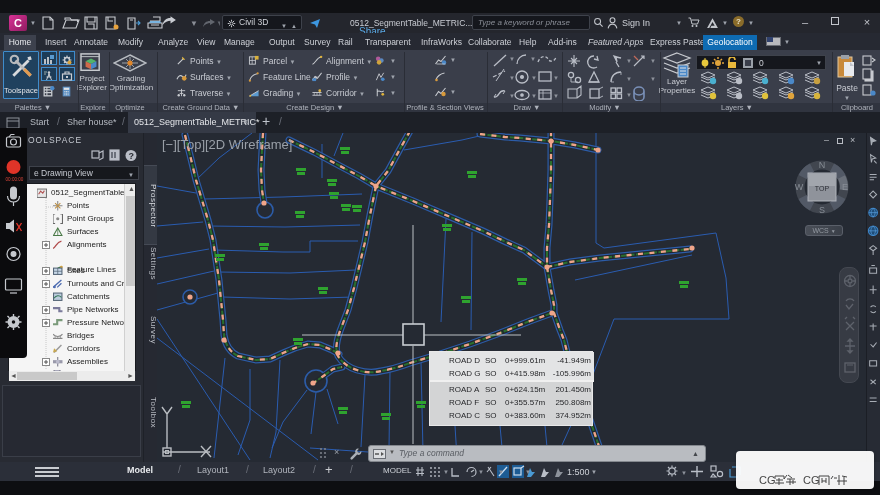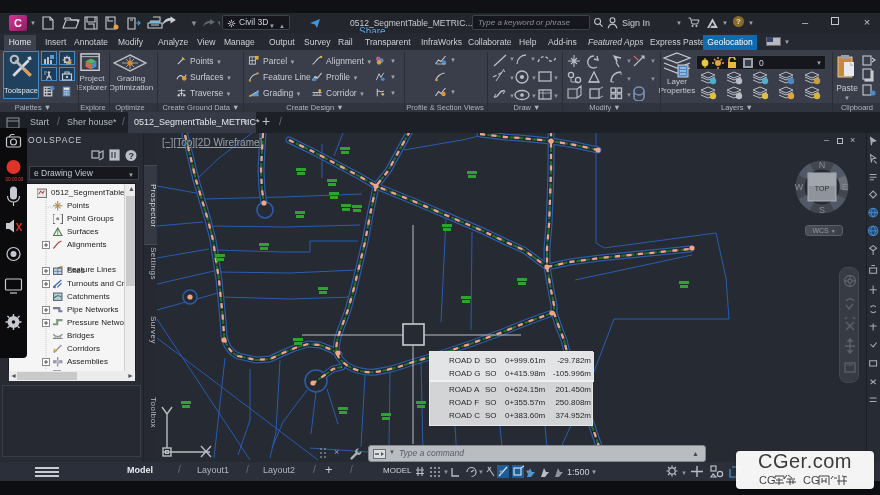--- a/index.html
+++ b/index.html
@@ -46,21 +46,21 @@
    <path d="M88 3h7v11h-7z M90 5h3"></path>
           <path d="M96 8l4-0 M98 6l2 2-2 2" stroke="#4a9ad4"></path>
    <path d="M110 6h10v-4h-7 M108 8h14v5h-14z M111 10h8"></path>
           <path d="M110 6h10l1 2h-12z" fill="#7ab4e0" stroke="none"></path>
   </g>
   <path d="M136 7c3-4 6-5 9-5v3l6-4-6-4v2c-5 0-8 3-9 8z" fill="#c9ccd2" transform="translate(0,4) scale(0.9)"></path>
   <text x="150" y="11" fill="#8a8e96" font-size="8">▼</text>
   <path d="M163 9c2-3 5-4 7-4v2l5-3-5-3v2c-4 0-6 2-7 6z" fill="#62666e" transform="translate(0,3)"></path>
   <text x="176" y="11" fill="#62666e" font-size="8">▼</text>
  </svg>
- <div class="abs" style="left:222px;top:2px;width:68px;height:15px;background:#15171d;border:1px solid #3e424b;border-radius:2px;color:#cfd2d8;font-size:8.5px;line-height:13px;">
+ <div class="abs" style="left:222px;top:2px;width:80px;height:15px;background:#15171d;border:1px solid #3e424b;border-radius:2px;color:#cfd2d8;font-size:8.5px;line-height:13px;">
    <svg width="9" height="9" viewBox="0 0 24 24" style="position:absolute;left:4px;top:3px">
           <circle cx="12" cy="12" r="4" fill="none" stroke="#d0d3d9" stroke-width="2.5"></circle>
           <path d="M12 2v4M12 18v4M2 12h4M18 12h4M5 5l3 3M19 5l-3 3M5 19l3-3M19 19l-3-3" stroke="#d0d3d9" stroke-width="2.5"></path>
         </svg><span style="padding-left:16px;">Civil 3D</span>
    <span class="dd" style="position:absolute;right:14px;top:4px;">▼</span><span class="dd" style="position:absolute;right:4px;top:4px;">▲</span>
  </div>
  <svg class="abs" width="12" height="12" style="left:309px;top:4px" viewBox="0 0 24 24">
         <path d="M2 12l20-8-6 18-4-7zM12 15l10-11" fill="#3d97e0"></path>
       </svg>
  <div class="abs" style="left:323px;top:13px;color:#59a7e2;font-size:10px;margin-left:36px;">Share</div>
@@ -780,21 +780,21 @@
   <path d="M201,446 L211,457 M211,446 L201,457"></path>
   <rect x="163" y="448" width="8" height="8"></rect>
           <rect x="165.5" y="450.5" width="3" height="3" stroke-width="1"></rect>
  </g>
 
  <g stroke="#bcc0c5" stroke-width="1">
   <path d="M302,335 L403,335 M424,335 L521,335 M413,225 L413,324 M413,346 L413,444"></path>
   <rect x="403" y="324" width="21" height="21" fill="none" stroke="#c9cdd2" stroke-width="1.6"></rect>
  </g>
 </svg>
-<div class="abs" style="left:5px;top:4px;color:#9aa0a8;font-size:10px;text-decoration:underline;">[−][Top][2D Wireframe]</div>
+<div class="abs" style="left:5px;top:4px;color:#9aa0a8;font-size:13px;">[−][Top][2D Wireframe]</div>
 <div class="abs" style="left:667px;top:2px;width:46px;color:#b9bdc4;font-size:9px;">–</div>
       <div class="abs" style="left:680px;top:5px;width:6px;height:6px;border:1px solid #b9bdc4;"></div>
       <div class="abs" style="left:693px;top:2px;color:#b9bdc4;font-size:9px;">×</div>
 </div>
 
 <div class="abs" style="left:794px;top:159px;width:56px;height:56px;">
  <svg width="56" height="56" viewBox="0 0 56 56">
   <circle cx="28" cy="28" r="22" fill="none" stroke="#41464f" stroke-width="9"></circle>
   <g stroke="#6a707a" stroke-width="8" fill="none">
    <path d="M44.5 13.5 A22 22 0 0 1 50 28" transform="rotate(8 28 28)"></path>
@@ -856,21 +856,21 @@
  </svg>
 </div>
 
 <div class="abs" style="left:429px;top:351px;width:164px;height:75px;background:#d3d4d5;border:1px solid #e8e8e8;font-size:8px;color:#26272a;">
  <div class="abs" style="left:0;top:0;width:164px;height:28px;background:#e3e4e5;"></div>
       <div class="abs" style="left:0;top:28px;width:164px;height:2px;background:#f0f0f0;"></div>
  <div class="abs" style="left:19px;top:4px;">ROAD D</div>
       <div class="abs" style="left:55px;top:4px;">SO</div>
       <div class="abs" style="left:75px;top:4px;">0+999.61m</div>
       <div class="abs" style="left:160px;top:4px;width:1px;">
-        <span style="position:absolute;right:0;white-space:nowrap;">-29.782m</span>
+        <span style="position:absolute;right:0;white-space:nowrap;">-41.949m</span>
       </div>
  <div class="abs" style="left:19px;top:17px;">ROAD G</div>
       <div class="abs" style="left:55px;top:17px;">SO</div>
       <div class="abs" style="left:75px;top:17px;">0+415.98m</div>
       <div class="abs" style="left:160px;top:17px;width:1px;">
         <span style="position:absolute;right:0;white-space:nowrap;">-105.996m</span>
       </div>
  <div class="abs" style="left:19px;top:33px;">ROAD A</div>
       <div class="abs" style="left:55px;top:33px;">SO</div>
       <div class="abs" style="left:75px;top:33px;">0+624.15m</div>
@@ -1010,21 +1010,20 @@
   </g>
   <g fill="#8d929b" font-size="6">
           <text x="17" y="11">▼</text>
         </g>
  </svg>
 </div>
 <div class="abs" id="bottomstrip"></div>
 
 
 <div class="abs" style="left:736px;top:451px;width:138px;height:38px;background:rgba(255,255,255,0.95);border-radius:4px;box-shadow:0 1px 3px rgba(0,0,0,0.3);overflow:hidden;">
- <div class="abs" style="left:0;top:-1px;width:138px;text-align:center;font-size:20px;color:#3b3b3b;letter-spacing:0.5px;">CGer.com</div>
  <svg class="abs" style="left:23px;top:23px" width="92" height="12" viewBox="0 0 92 12">
 <text x="0" y="10" font-size="11" fill="#454545" font-family="Liberation Sans">CG</text>
 <g stroke="#454545" stroke-width="1" fill="none">
 <path d="M16 2h9M16 2v3M25 2v3M17 6h7M16 9h9M20 4v7"></path>
 <path d="M28 1l-3 4M29 1l4 3M28 5h8M27 8h10M31 5v6M34 6v4"></path>
 </g>
 <text x="44" y="10" font-size="11" fill="#454545" font-family="Liberation Sans">CG</text>
 <g stroke="#454545" stroke-width="1" fill="none">
 <path d="M60 2h10M60 2v9M70 2v9M63 4v5M67 4v5M63 7h4"></path>
 <path d="M74 2l-2 3M75 4h3M80 1v10M78 7h10M83 2l5 1M85 3v8"></path>

